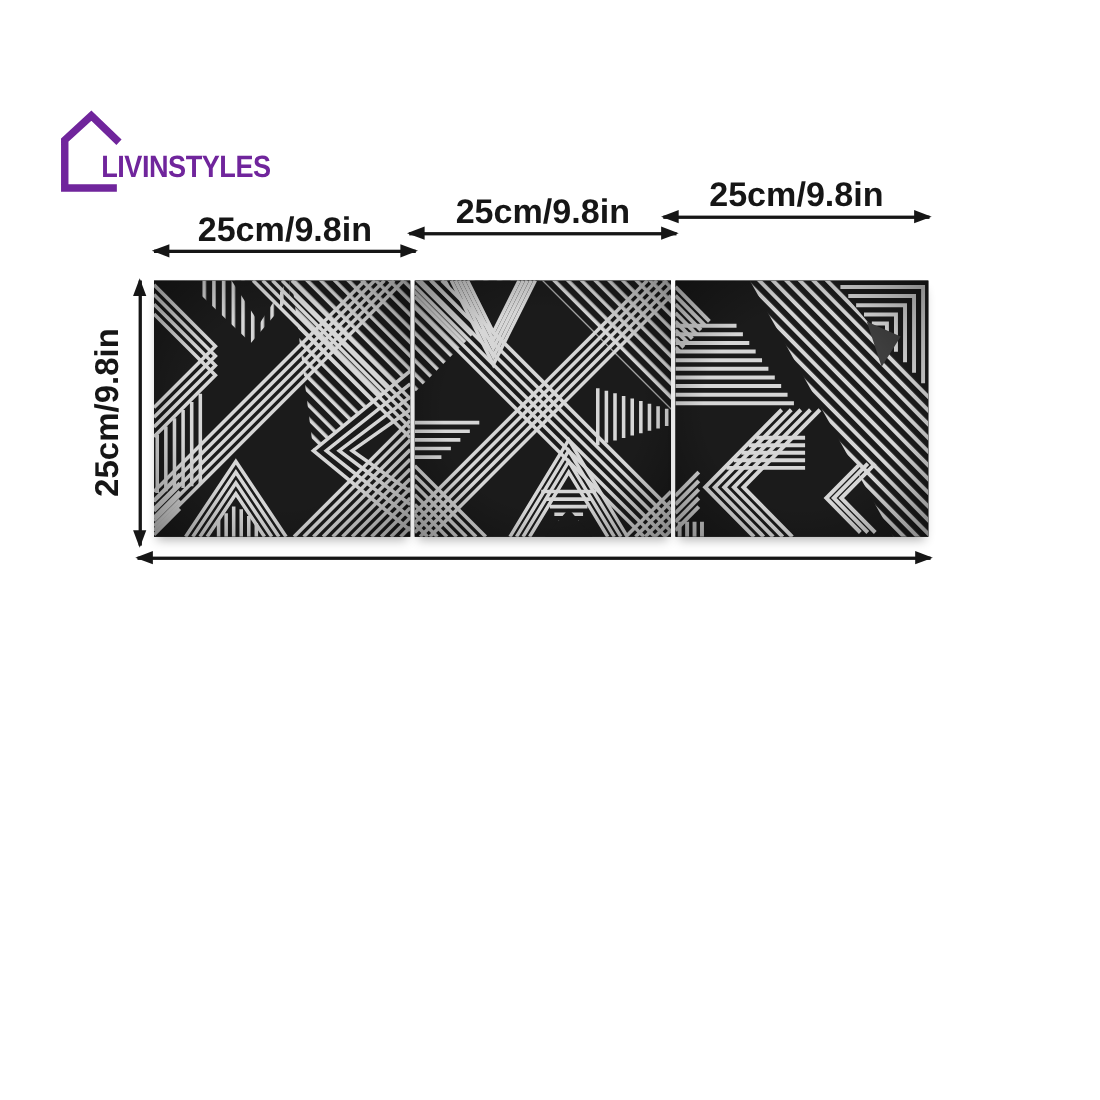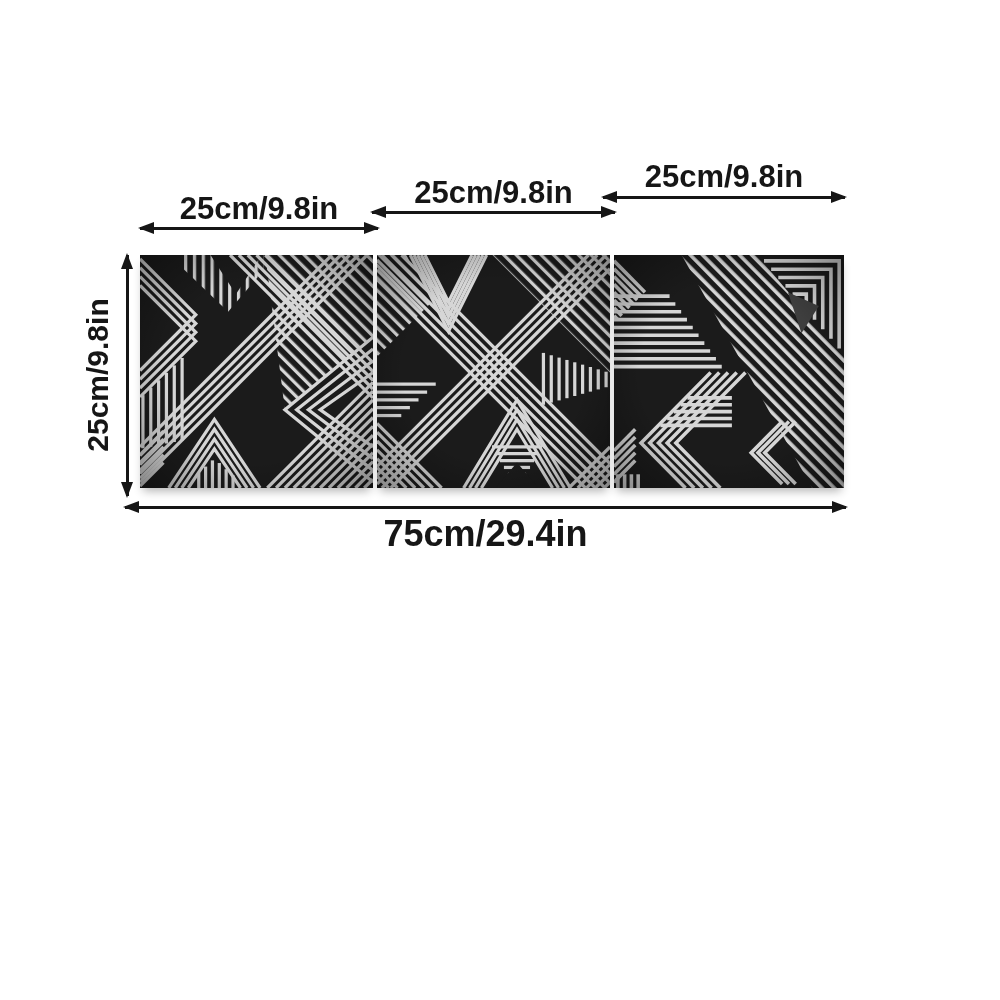--- a/index.html
+++ b/index.html
@@ -32,20 +32,26 @@
          box-shadow:0 6px 9px -3px rgba(0,0,0,.30);}
   .panel svg{display:block;width:100%;height:100%;}
   .vig{position:absolute;inset:0;pointer-events:none;
        background:radial-gradient(ellipse at center, rgba(0,0,0,0) 55%, rgba(0,0,0,0.38) 100%);}
 </style>
 </head>
 <body>
 
 <div class="canvas">
 
+  <div class="logo">
+    <svg width="58" height="76" viewBox="0 0 60 78">
+      <path d="M 55 30 L 29 5 L 4 28 L 4 73 L 53 73" fill="none" stroke="#70259c" stroke-width="7" stroke-linejoin="miter"></path>
+    </svg>
+    <span class="brand">LIVINSTYLES</span>
+  </div>
 
   <div class="dim-label" style="left:140px;top:193px;width:238px;font-size:31px;">25cm/9.8in</div>
   <div class="hline" style="left:140px;top:227px;width:238px;">
     <span class="ah ah-l"></span>
     <span class="ah ah-r"></span>
   </div>
 
   <div class="dim-label" style="left:372px;top:177px;width:243px;font-size:31px;">25cm/9.8in</div>
   <div class="hline" style="left:372px;top:211px;width:243px;">
     <span class="ah ah-l"></span>
@@ -279,15 +285,14 @@
         <polyline points="181,170 149,202 181,234" fill="none" stroke="#d6d6d6" stroke-width="3.7"></polyline>
         <polyline points="188,170 156,202 188,234" fill="none" stroke="#d6d6d6" stroke-width="3.7"></polyline>
       </svg>
     <div class="vig"></div>
   </div>
 
   <div class="hline" style="left:125px;top:506px;width:721px;">
     <span class="ah ah-l"></span>
     <span class="ah ah-r"></span>
   </div>
-  <div class="dim-label" style="left:125px;top:516px;width:721px;font-size:36px;">75cm/29.4in</div>
 
 </div>
 
 </body></html>

